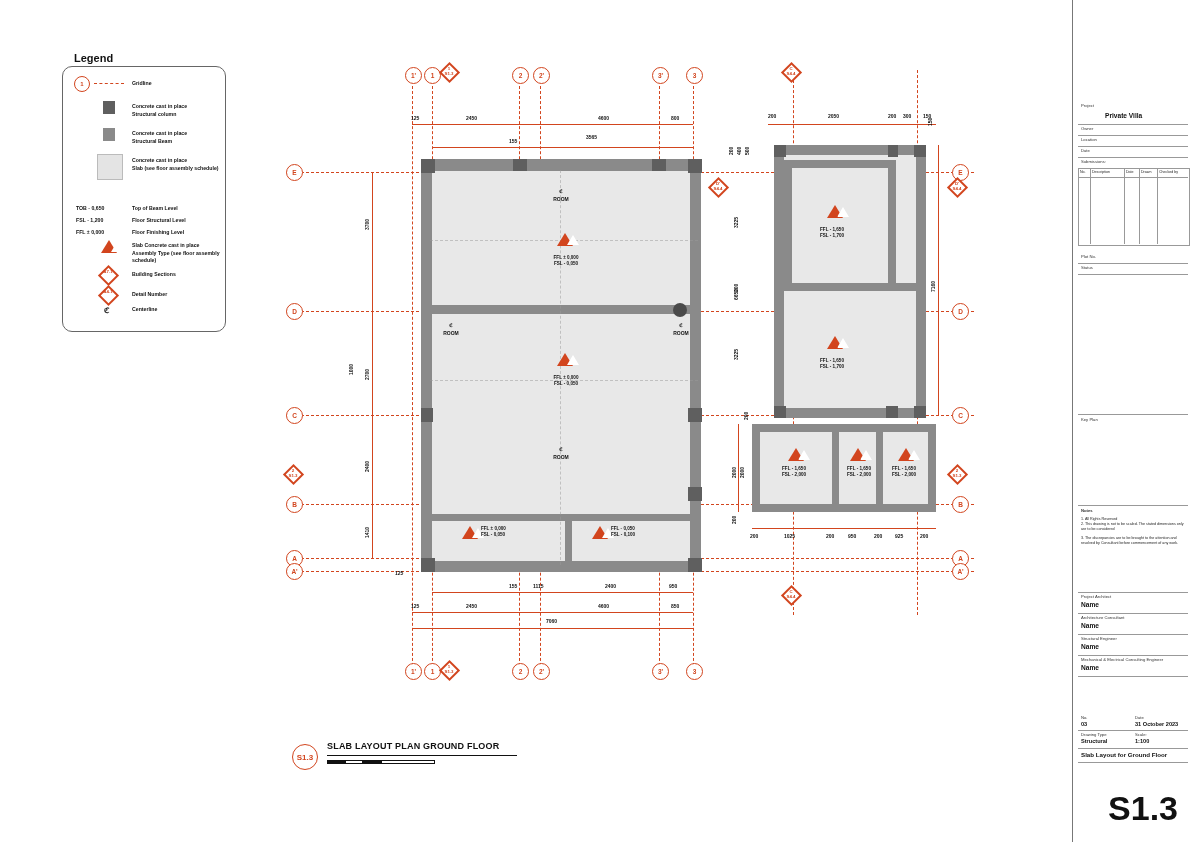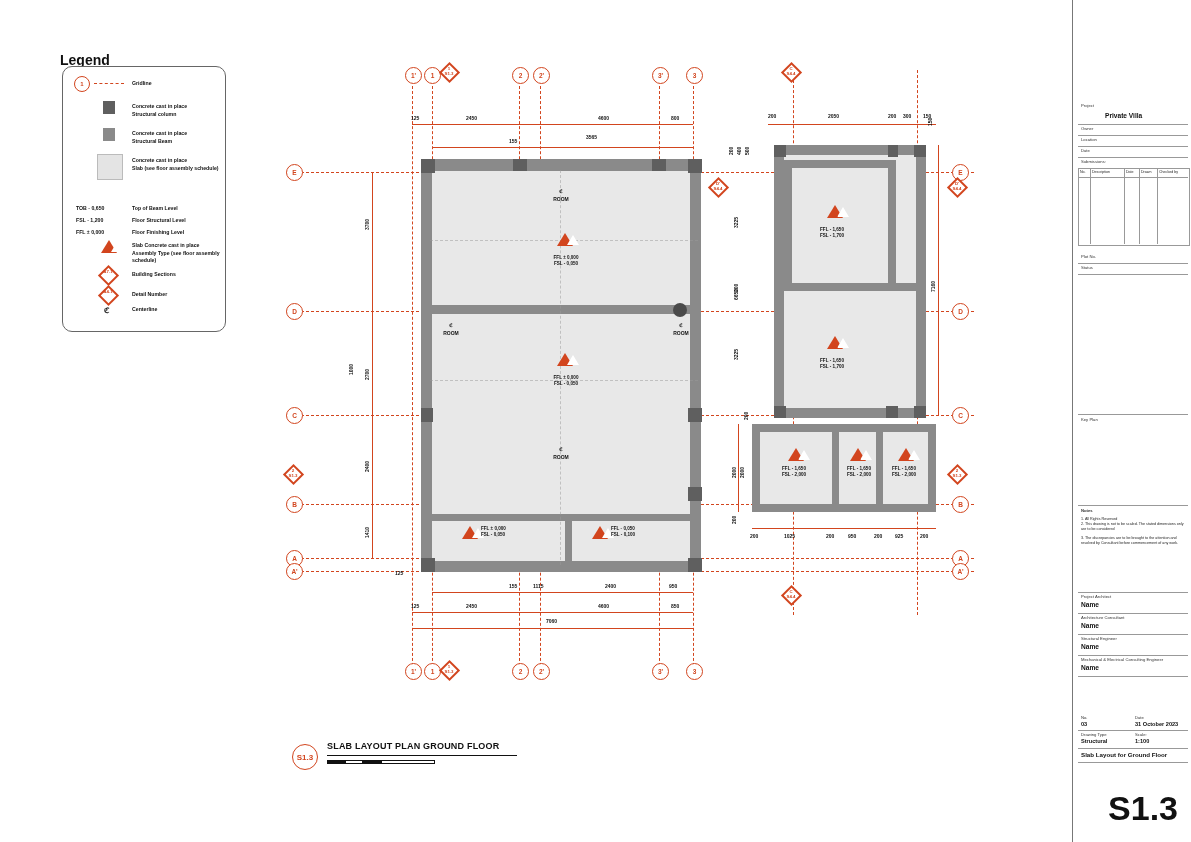--- a/index.html
+++ b/index.html
@@ -1,19 +1,19 @@
 <!DOCTYPE html>
 <html><head>
 <meta charset="utf-8">
 <style>
   html,body{margin:0;padding:0;background:#fff;}
   body{width:1191px;height:842px;position:relative;font-family:"Liberation Sans",sans-serif;color:#111;overflow:hidden;}
   .sheet{position:absolute;inset:0;}
   
-  .legend-title{position:absolute;left:60px;top:52px;font-size:14px;font-weight:bold;color:#111;}
+  .legend-title{position:absolute;left:74px;top:52px;font-size:11px;font-weight:bold;color:#111;}
   .legend-box{position:absolute;left:62px;top:66px;width:162px;height:264px;border:1px solid #666;border-radius:10px;background:#fff;}
   .lg-row{position:absolute;font-size:5.2px;line-height:1.45;color:#111;font-weight:bold;}
   .lg-swatch{position:absolute;}
   .lg-line{position:absolute;border-top:1px dashed #d2451e;}
   .circ{position:absolute;border:1px solid #d2451e;border-radius:50%;background:#fff;color:#d2451e;
         display:flex;align-items:center;justify-content:center;font-size:6px;font-weight:bold;}
   .tri{position:absolute;width:0;height:0;}
   .tri-up{border-left:8px solid transparent;border-right:8px solid transparent;border-bottom:13px solid #d2451e;}
   .tri-up-in{position:absolute;width:0;height:0;border-left:6.5px solid transparent;border-right:6.5px solid transparent;border-bottom:10.5px solid #fff;left:1.5px;top:2.2px;}
   .tri-lbl{position:absolute;font-size:4.6px;font-weight:bold;color:#d2451e;text-align:center;width:18px;}

